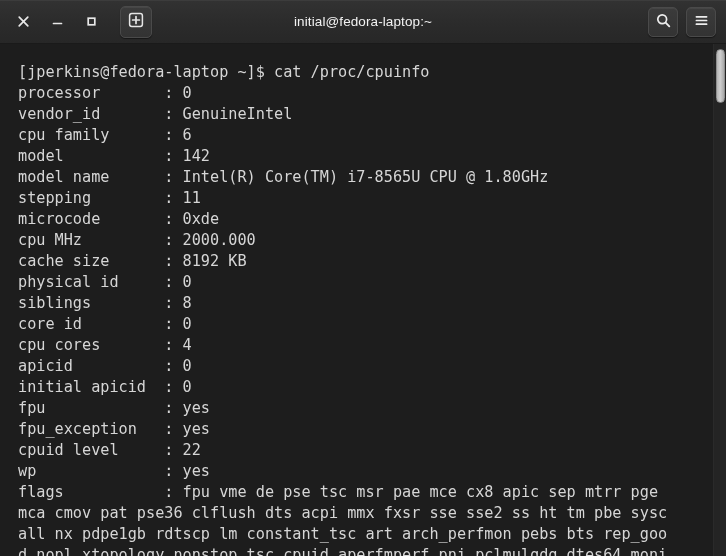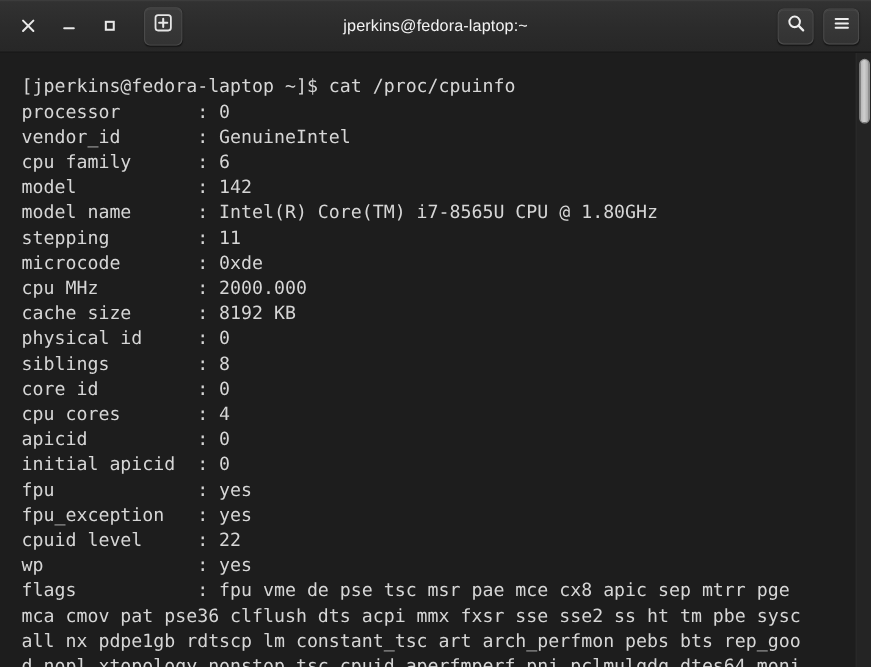--- a/index.html
+++ b/index.html
@@ -168,21 +168,21 @@
       <div class="tbbtn" id="newtab-button">
         <span>
           <svg width="18" height="18" viewBox="0 0 18 18">
             <rect x="2.6" y="2.6" width="12.8" height="12.8" rx="2.2" stroke="#e6e6e6" stroke-width="1.5" fill="none"></rect>
             <path d="M9 5.6 L9 12.4 M5.6 9 L12.4 9" stroke="#e6e6e6" stroke-width="1.7" stroke-linecap="round" fill="none"></path>
           </svg>
         </span>
       </div>
     </div>
 
-    <div id="window-title">jperkins@fedora-laptop:~</div>
+    <div id="window-title">initial@fedora-laptop:~</div>
 
     <div class="tb-right">
 
       <div class="tbbtn">
         <span>
           <svg width="17" height="17" viewBox="0 0 17 17">
             <circle cx="7.2" cy="7.2" r="4.4" stroke="#ededed" stroke-width="1.7" fill="none"></circle>
             <path d="M10.6 10.6 L14.3 14.3" stroke="#ededed" stroke-width="1.9" stroke-linecap="round" fill="none"></path>
           </svg>
         </span>

